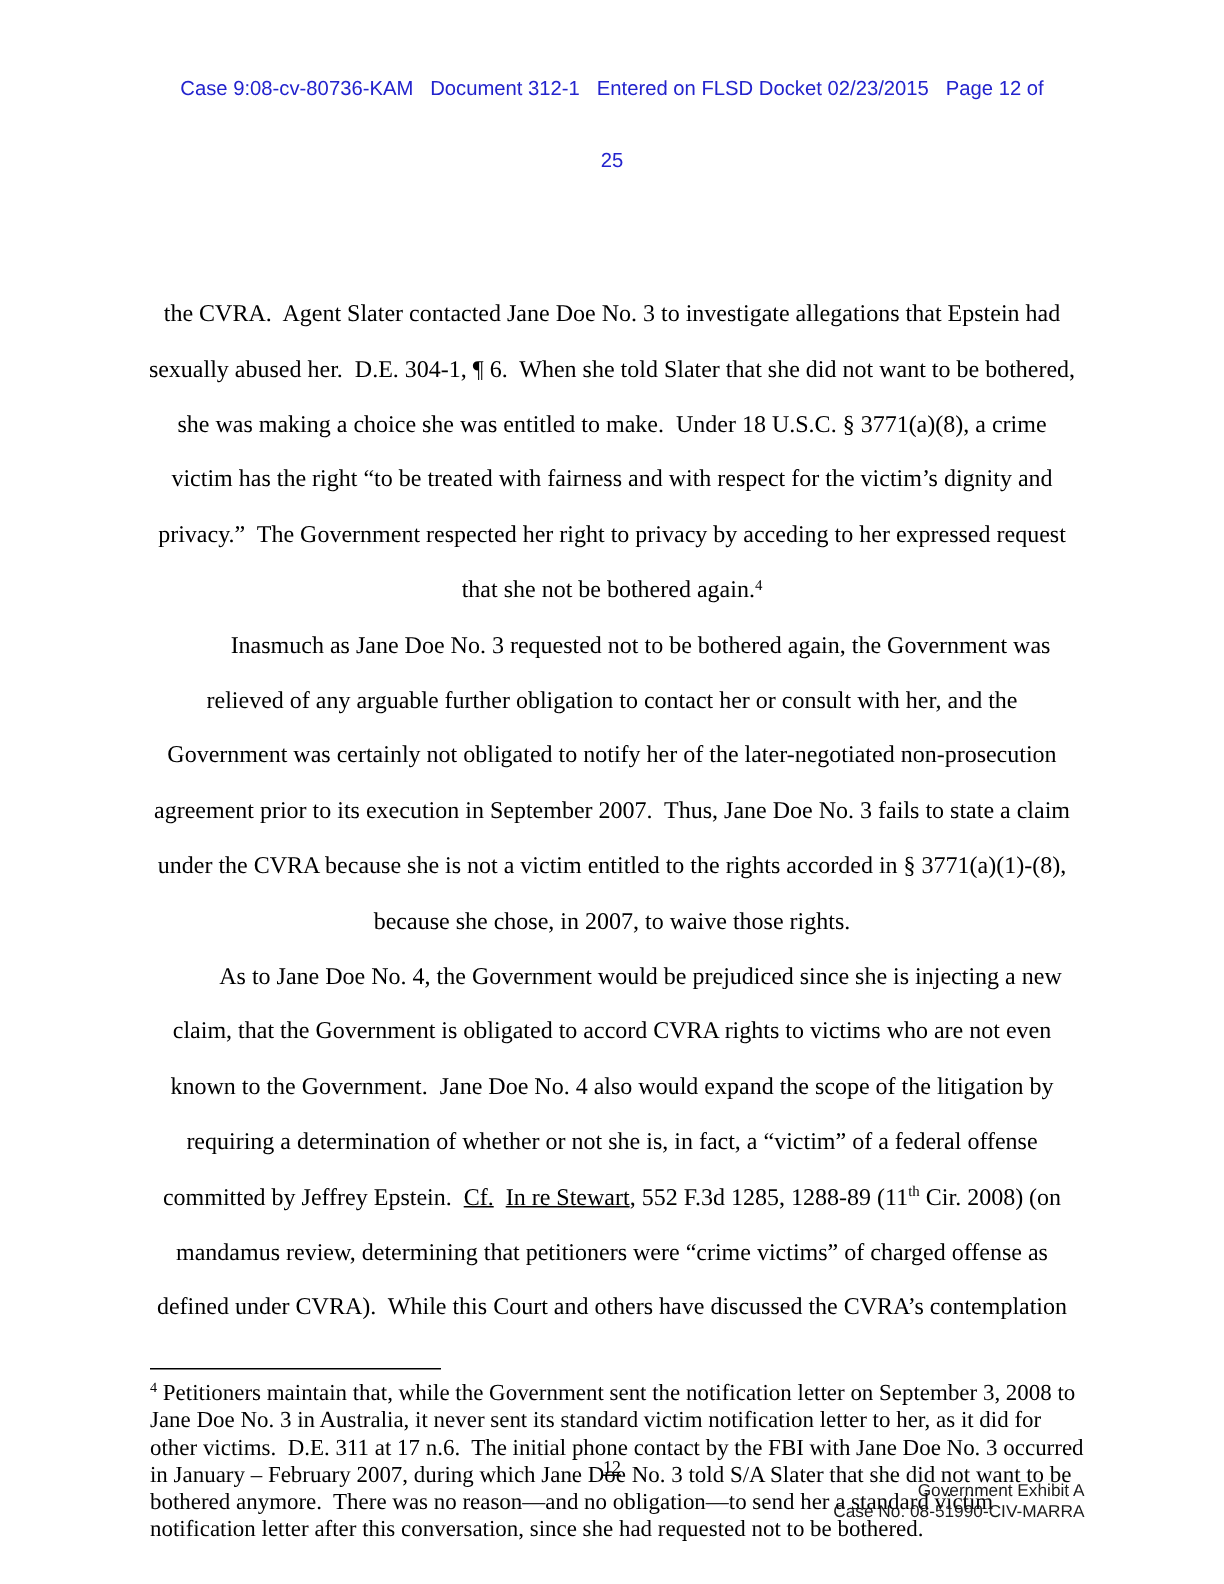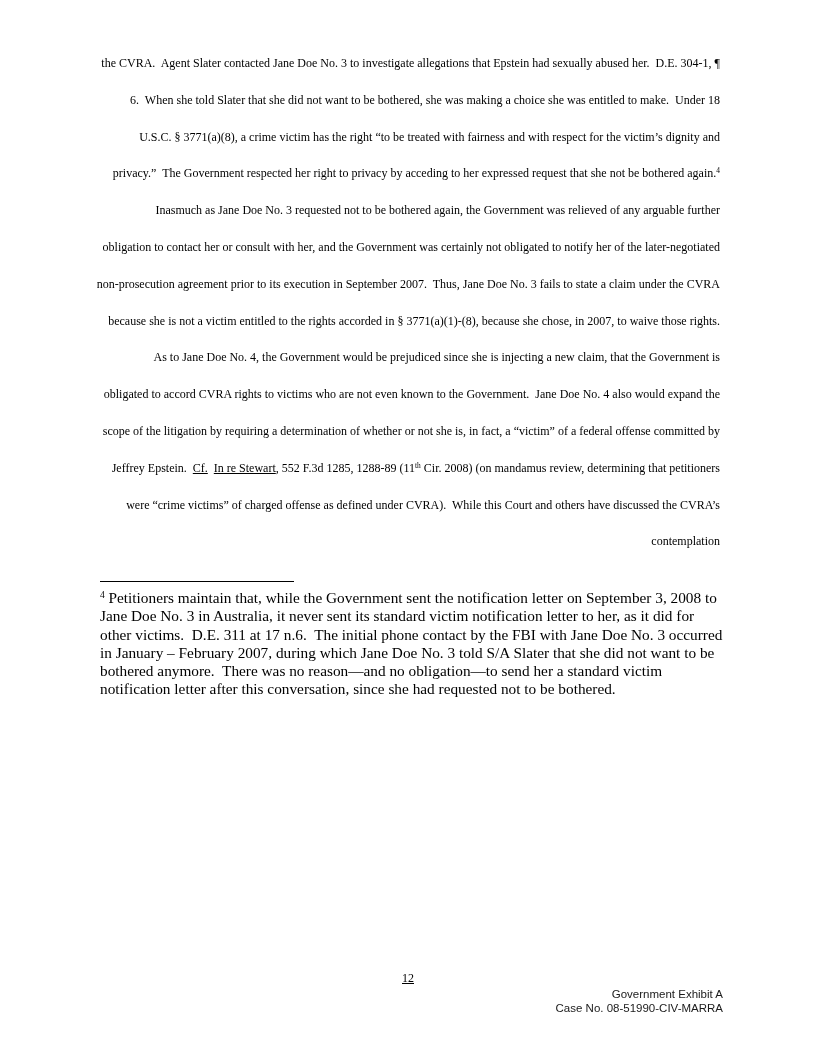--- a/index.html
+++ b/index.html
@@ -18,23 +18,23 @@
     padding-top: 19px;
     text-align: center;
     font-family: "Liberation Sans", sans-serif;
     font-size: 13.5px;
     line-height: 16px;
     white-space: pre-wrap;
   }
   .doc-body {
     margin: 45px 96px 0 96px;
     width: 624px;
-    font-size: 12px;
+    font-size: 16px;
     line-height: 36.8px;
-    text-align: right;
+    text-align: center;
   }
   .para {
     white-space: pre-wrap;
     margin: 0;
   }
   .para.indent { text-indent: 38px; }
   .u { text-decoration: underline; }
   sup {
     font-size: 0.62em;
     line-height: 0;
@@ -74,20 +74,24 @@
     font-size: 11.5px;
     line-height: 13.5px;
     color: #1a1a1a;
   }
 </style>
 </head>
 <body>
 
 <div class="page">
 
+  <div class="case-header" style="color: rgb(35, 35, 205);">
+    <div>Case 9:08-cv-80736-KAM   Document 312-1   Entered on FLSD Docket 02/23/2015   Page 12 of</div>
+    <div>25</div>
+  </div>
 
   <div class="doc-body">
       <p class="para"><span>the CVRA.  Agent Slater contacted Jane Doe No. 3 to investigate allegations that Epstein had sexually abused her.  D.E. 304-1, ¶ 6.  When she told Slater that she did not want to be bothered, she was making a choice she was entitled to make.  Under 18 U.S.C. § 3771(a)(8), a crime victim has the right “to be treated with fairness and with respect for the victim’s dignity and privacy.”  The Government respected her right to privacy by acceding to her expressed request that she not be bothered again.</span><sup>4</sup></p>
       <p class="para indent"><span>Inasmuch as Jane Doe No. 3 requested not to be bothered again, the Government was relieved of any arguable further obligation to contact her or consult with her, and the Government was certainly not obligated to notify her of the later-negotiated non-prosecution agreement prior to its execution in September 2007.  Thus, Jane Doe No. 3 fails to state a claim under the CVRA because she is not a victim entitled to the rights accorded in § 3771(a)(1)-(8), because she chose, in 2007, to waive those rights.</span></p>
       <p class="para indent"><span>As to Jane Doe No. 4, the Government would be prejudiced since she is injecting a new claim, that the Government is obligated to accord CVRA rights to victims who are not even known to the Government.  Jane Doe No. 4 also would expand the scope of the litigation by requiring a determination of whether or not she is, in fact, a “victim” of a federal offense committed by Jeffrey Epstein.  </span><span class="u">Cf.</span><span>  </span><span class="u">In re Stewart</span><span>, 552 F.3d 1285, 1288-89 (11</span><sup>th</sup><span> Cir. 2008) (on mandamus review, determining that petitioners were “crime victims” of charged offense as defined under CVRA).  While this Court and others have discussed the CVRA’s contemplation</span></p>
     </div>
 
   <div class="footnote-block">
     <div class="footnote-separator"></div>
     <div class="footnote-text"><sup>4</sup><span> Petitioners maintain that, while the Government sent the notification letter on September 3, 2008 to Jane Doe No. 3 in Australia, it never sent its standard victim notification letter to her, as it did for other victims.  D.E. 311 at 17 n.6.  The initial phone contact by the FBI with Jane Doe No. 3 occurred in January – February 2007, during which Jane Doe No. 3 told S/A Slater that she did not want to be bothered anymore.  There was no reason—and no obligation—to send her a standard victim notification letter after this conversation, since she had requested not to be bothered.</span></div>

